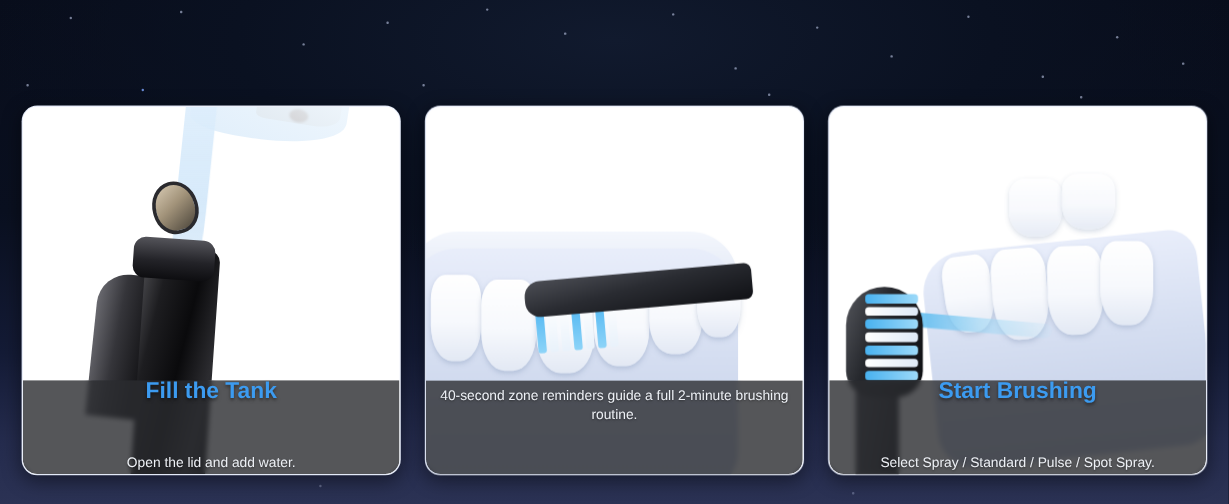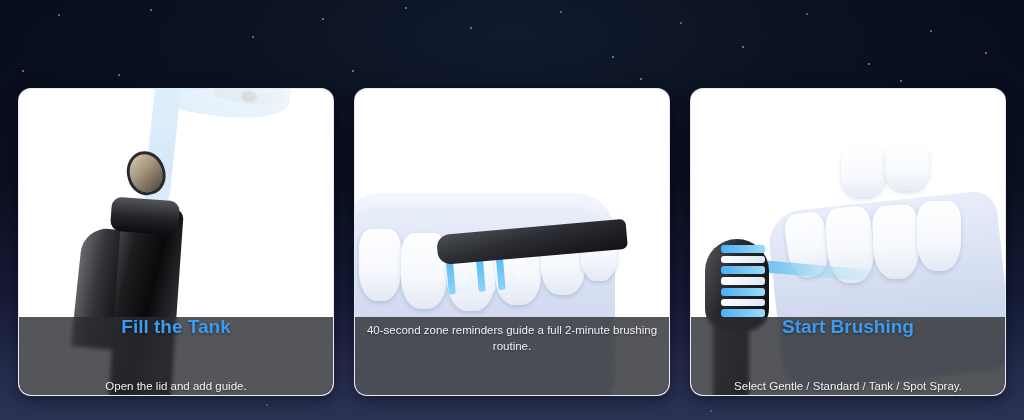--- a/index.html
+++ b/index.html
@@ -370,21 +370,21 @@
         <div class="p1-glass-dot"></div>
         <div class="p1-pour"></div>
         <div class="p1-water"></div>
         <div class="p1-neck"></div>
         <div class="p1-body"></div>
         <div class="p1-collar"></div>
         <div class="p1-lid"></div>
       </div>
       <div class="card-caption">
         <div class="card-heading">Fill the Tank</div>
-        <div class="card-desc">Open the lid and add guide.</div>
+        <div class="card-desc">Open the lid and add water.</div>
       </div>
     </div>
 
 
     <div class="card">
       <div class="card-photo">
         <div class="gum p3-gum-top"></div>
         <div class="gum p3-gum"></div>
         <div class="tooth" style="left:4px;  top:140px; width:42px; height:72px;"></div>
         <div class="tooth" style="left:46px; top:144px; width:46px; height:76px;"></div>
@@ -427,18 +427,18 @@
           <div class="p4-bristle"></div>
           <div class="p4-bristle blue"></div>
           <div class="p4-bristle"></div>
           <div class="p4-bristle blue"></div>
           <div class="p4-bristle"></div>
           <div class="p4-bristle blue"></div>
         </div>
       </div>
       <div class="card-caption">
         <div class="card-heading">Start Brushing</div>
-        <div class="card-desc">Select Gentle / Standard / Tank / Spot Spray.</div>
+        <div class="card-desc">Select Spray / Standard / Pulse / Spot Spray.</div>
       </div>
     </div>
 
   </div>
 </div>
 
 </body></html>

